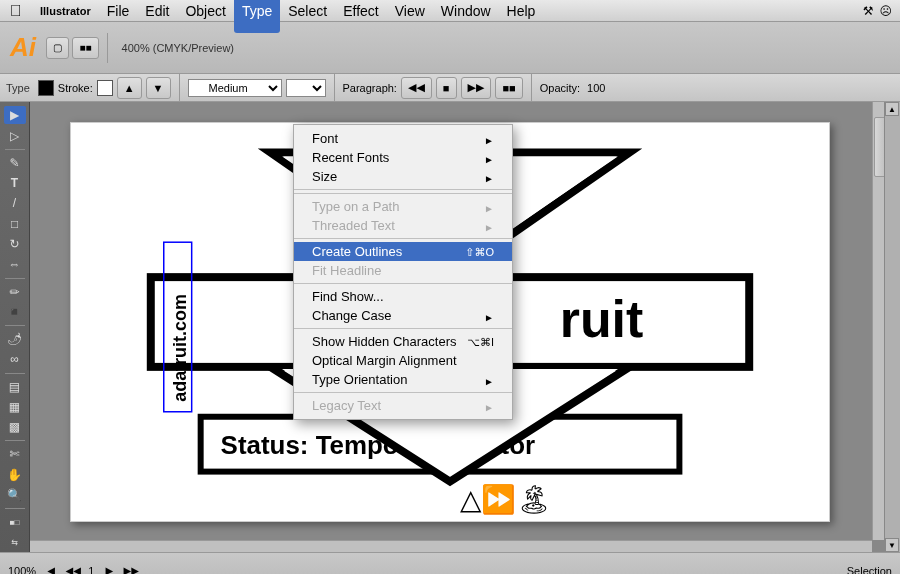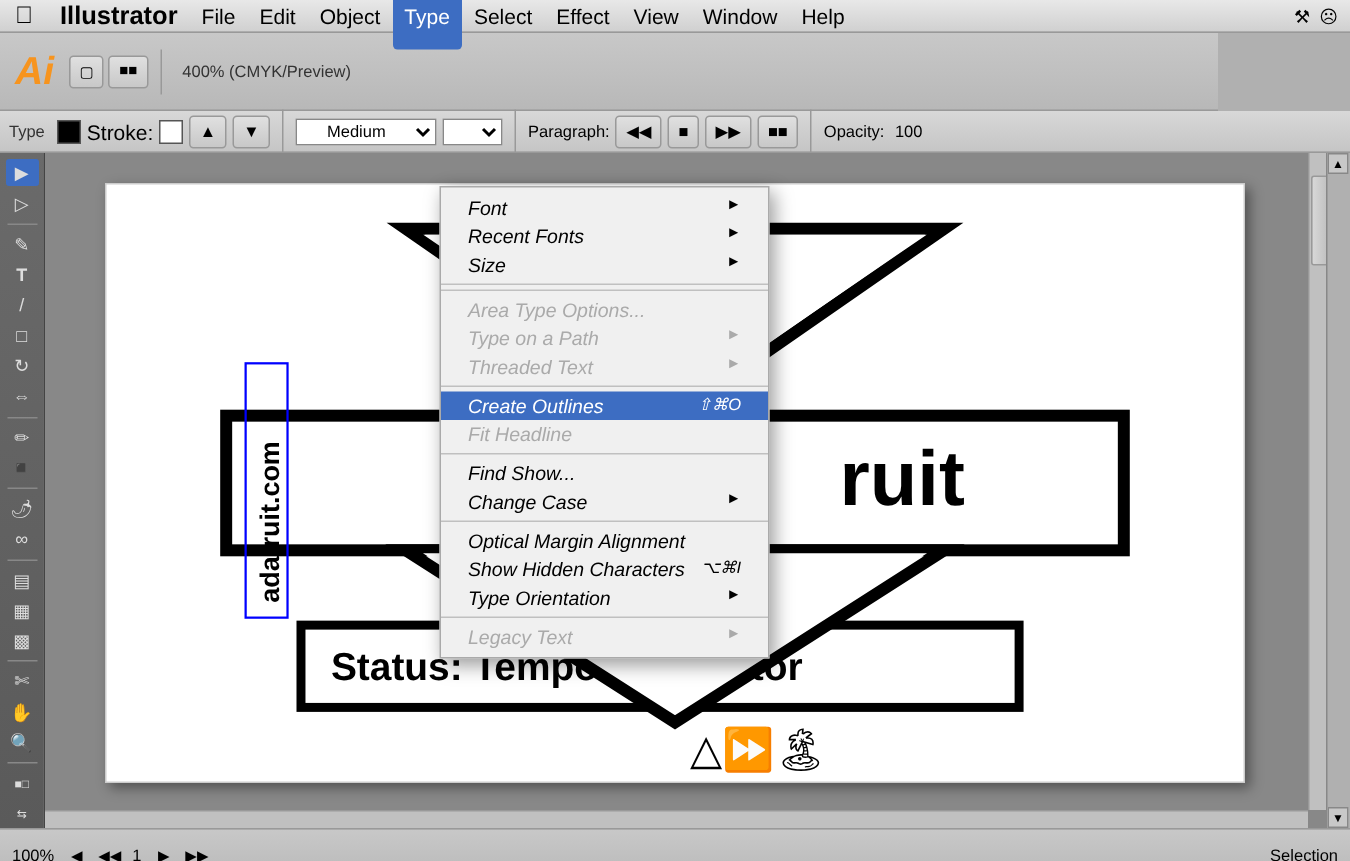--- a/index.html
+++ b/index.html
@@ -15,21 +15,21 @@
       border-bottom: 1px solid #999;
       user-select: none;
     }
     #menubar .apple-menu {
       padding: 0 10px;
       font-size: 16px;
     }
     #menubar .app-name {
       font-weight: bold;
       padding: 0 8px;
-      font-size: 17px;
+      font-size: 11px;
     }
     #menubar .menu-item {
       padding: 14px 8px;
       font-size: 14px;
       cursor: pointer;
       border-radius: 3px;
     }
     #menubar .menu-item.active, #menubar .menu-item:hover {
       background: #3d6dc2;
       color: white;
@@ -37,21 +37,21 @@
     #menubar .right-icons {
       margin-left: auto;
       display: flex;
       align-items: center;
       padding-right: 8px;
       gap: 6px;
     }
 
     
     #toolbar1 {
-      width: 812px;
+      width: 900px;
       height: 52px;
       background: linear-gradient(to bottom, #c8c8c8, #b8b8b8);
       border-bottom: 1px solid #999;
       display: flex;
       align-items: center;
       padding: 0 4px;
       gap: 4px;
     }
     .ai-logo {
       font-size: 26px;
@@ -102,21 +102,21 @@
       border: 1px solid #555;
     }
     .toolbar2-select {
       height: 18px;
       font-size: 11px;
       background: white;
       border: 1px solid #888;
       padding: 0 16px;
     }
     .stroke-label {
-      font-size: 14px;
+      font-size: 11px;
     }
 
     
     #main {
       display: flex;
       width: 900px;
       height: calc(574px - 22px - 52px - 28px - 22px);
     }
 
     
@@ -209,26 +209,25 @@
       padding: 4px 0;
       font-size: 13px;
     }
     .menu-divider {
       height: 1px;
       background: #c0c0c0;
       margin: 3px 0;
     }
     .menu-row {
       display: flex;
-      align-items: flex-start;
+      align-items: flex-end;
       padding: 2px 18px;
       cursor: pointer;
       white-space: nowrap;
       position: relative;
-      font-style: italic;
     }
     .menu-row.highlighted {
       background: #3d6dc2;
       color: white;
     }
     .menu-row.disabled {
       color: #aaa;
       cursor: default;
     }
     .menu-row .arrow {
@@ -438,23 +437,20 @@
       <div class="menu-row">
         <span>Size</span>
         <span class="arrow">►</span>
       </div>
 
       <div class="menu-divider"></div>
 
 
       <div class="menu-divider"></div>
 
-      <div class="menu-row disabled">
-        <span>Area Type Options...</span>
-      </div>
 
       <div class="menu-row disabled">
         <span>Type on a Path</span>
         <span class="arrow">►</span>
       </div>
 
       <div class="menu-row disabled">
         <span>Threaded Text</span>
         <span class="arrow">►</span>
       </div>
@@ -478,26 +474,26 @@
 
       <div class="menu-row">
         <span>Change Case</span>
         <span class="arrow">►</span>
       </div>
 
 
       <div class="menu-divider"></div>
 
       <div class="menu-row">
-        <span>Optical Margin Alignment</span>
-      </div>
-
-      <div class="menu-row">
         <span>Show Hidden Characters</span>
         <span class="shortcut">⌥⌘I</span>
+      </div>
+
+      <div class="menu-row">
+        <span>Optical Margin Alignment</span>
       </div>
 
       <div class="menu-row">
         <span>Type Orientation</span>
         <span class="arrow">►</span>
       </div>
 
       <div class="menu-divider"></div>
 
       <div class="menu-row disabled">

